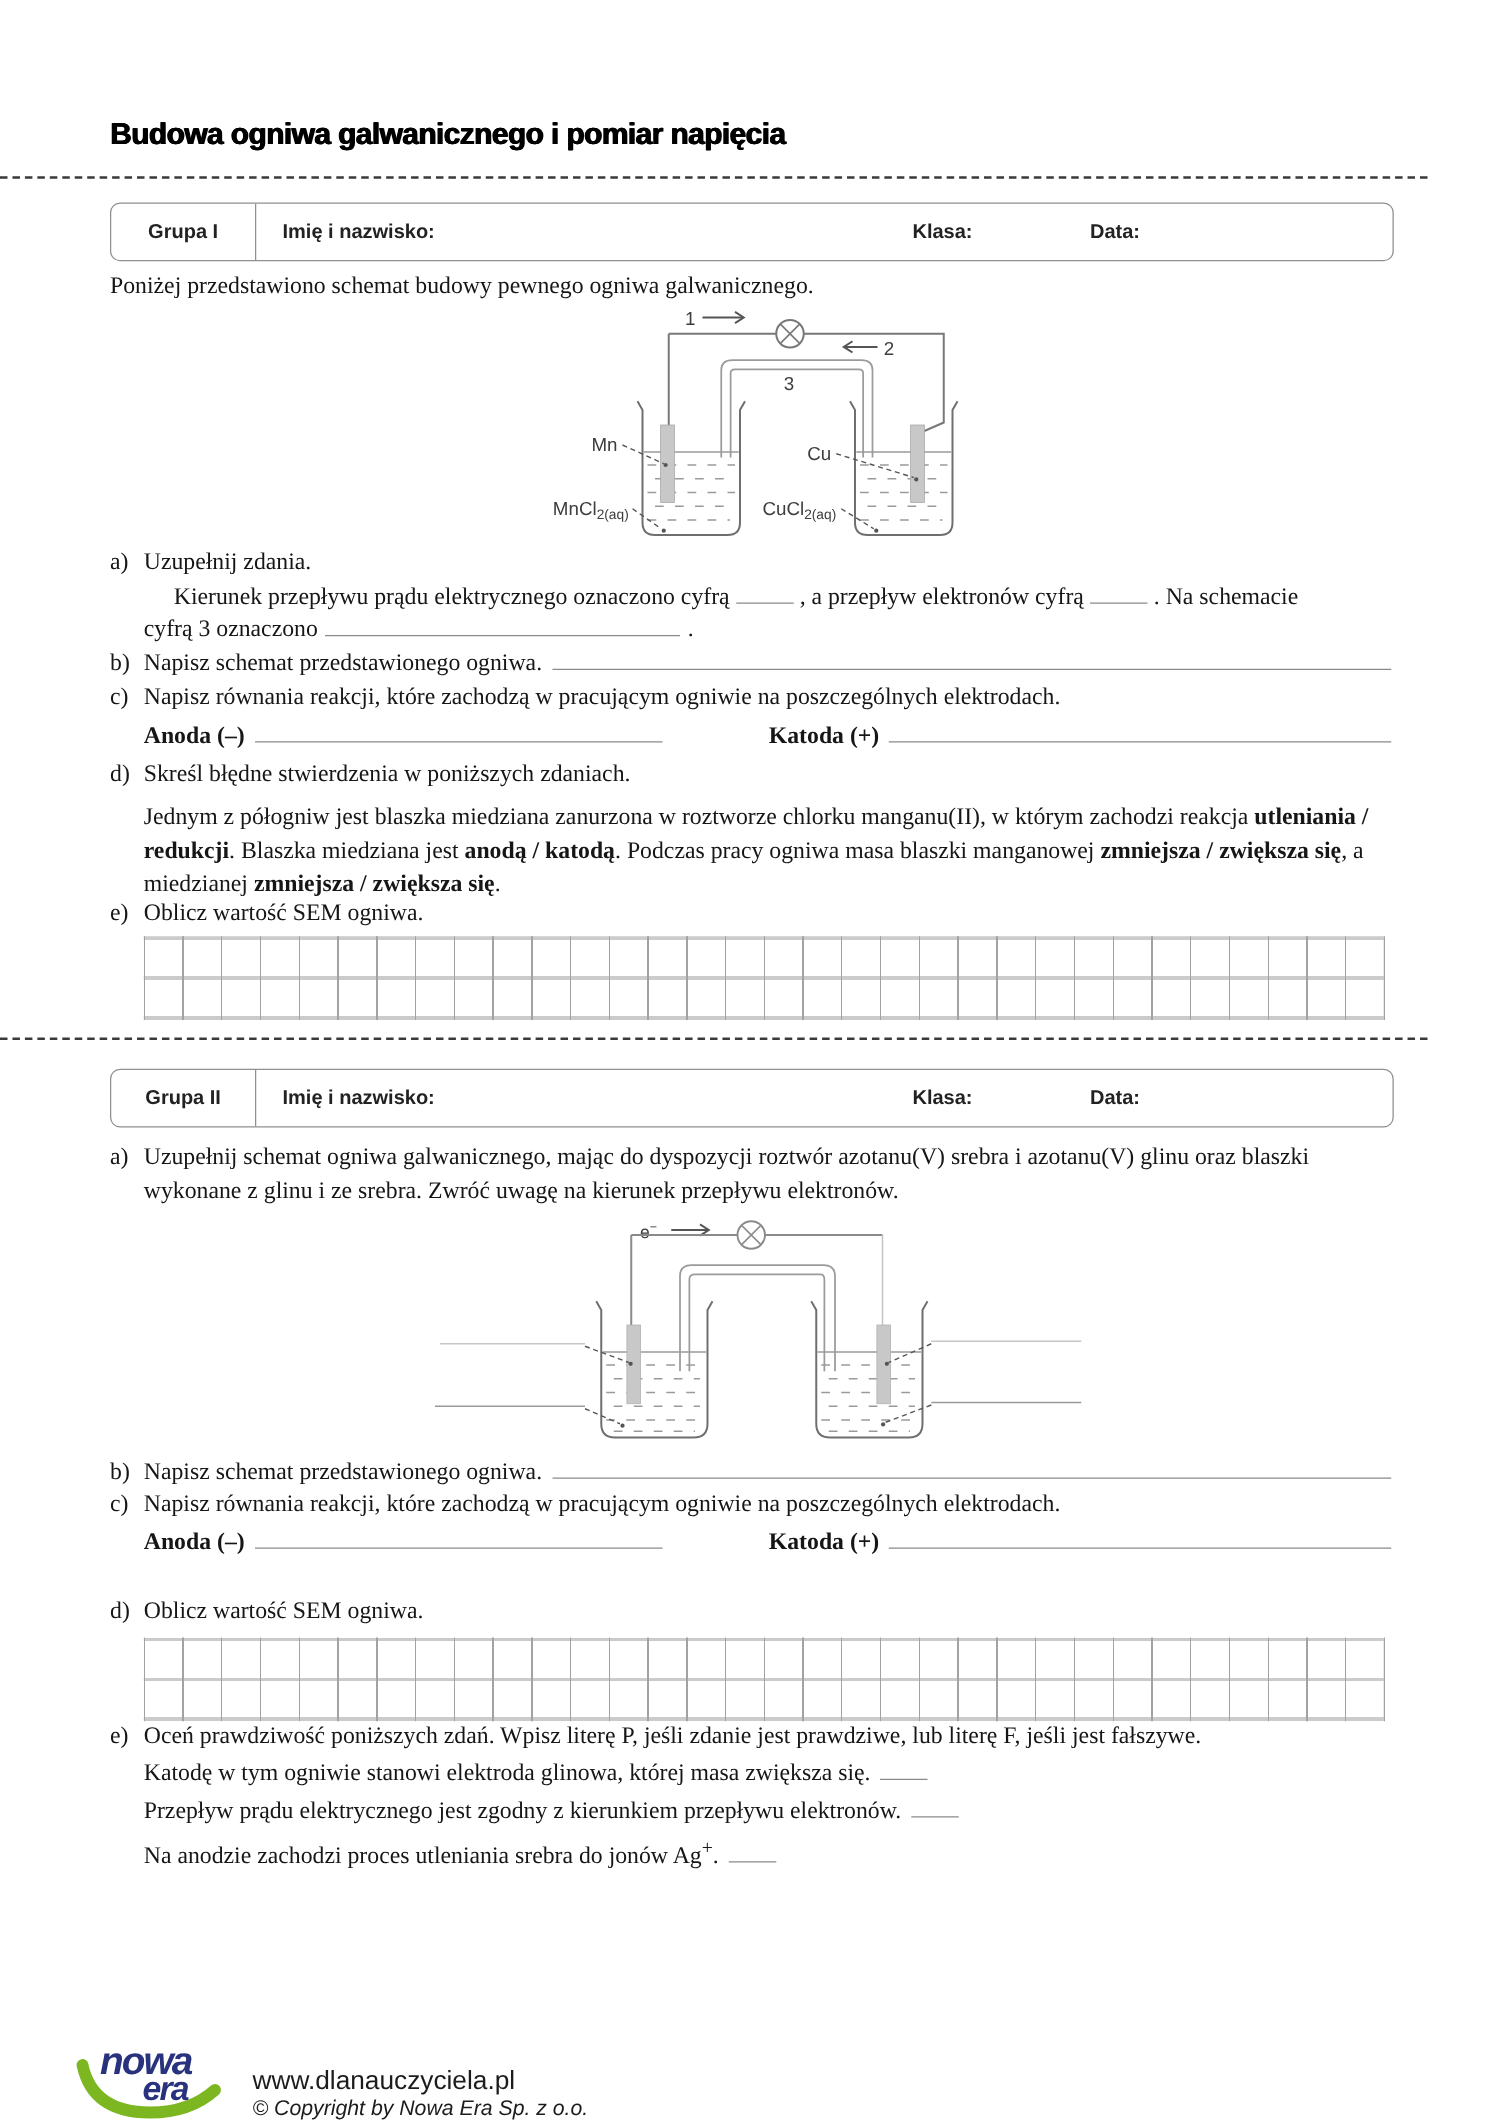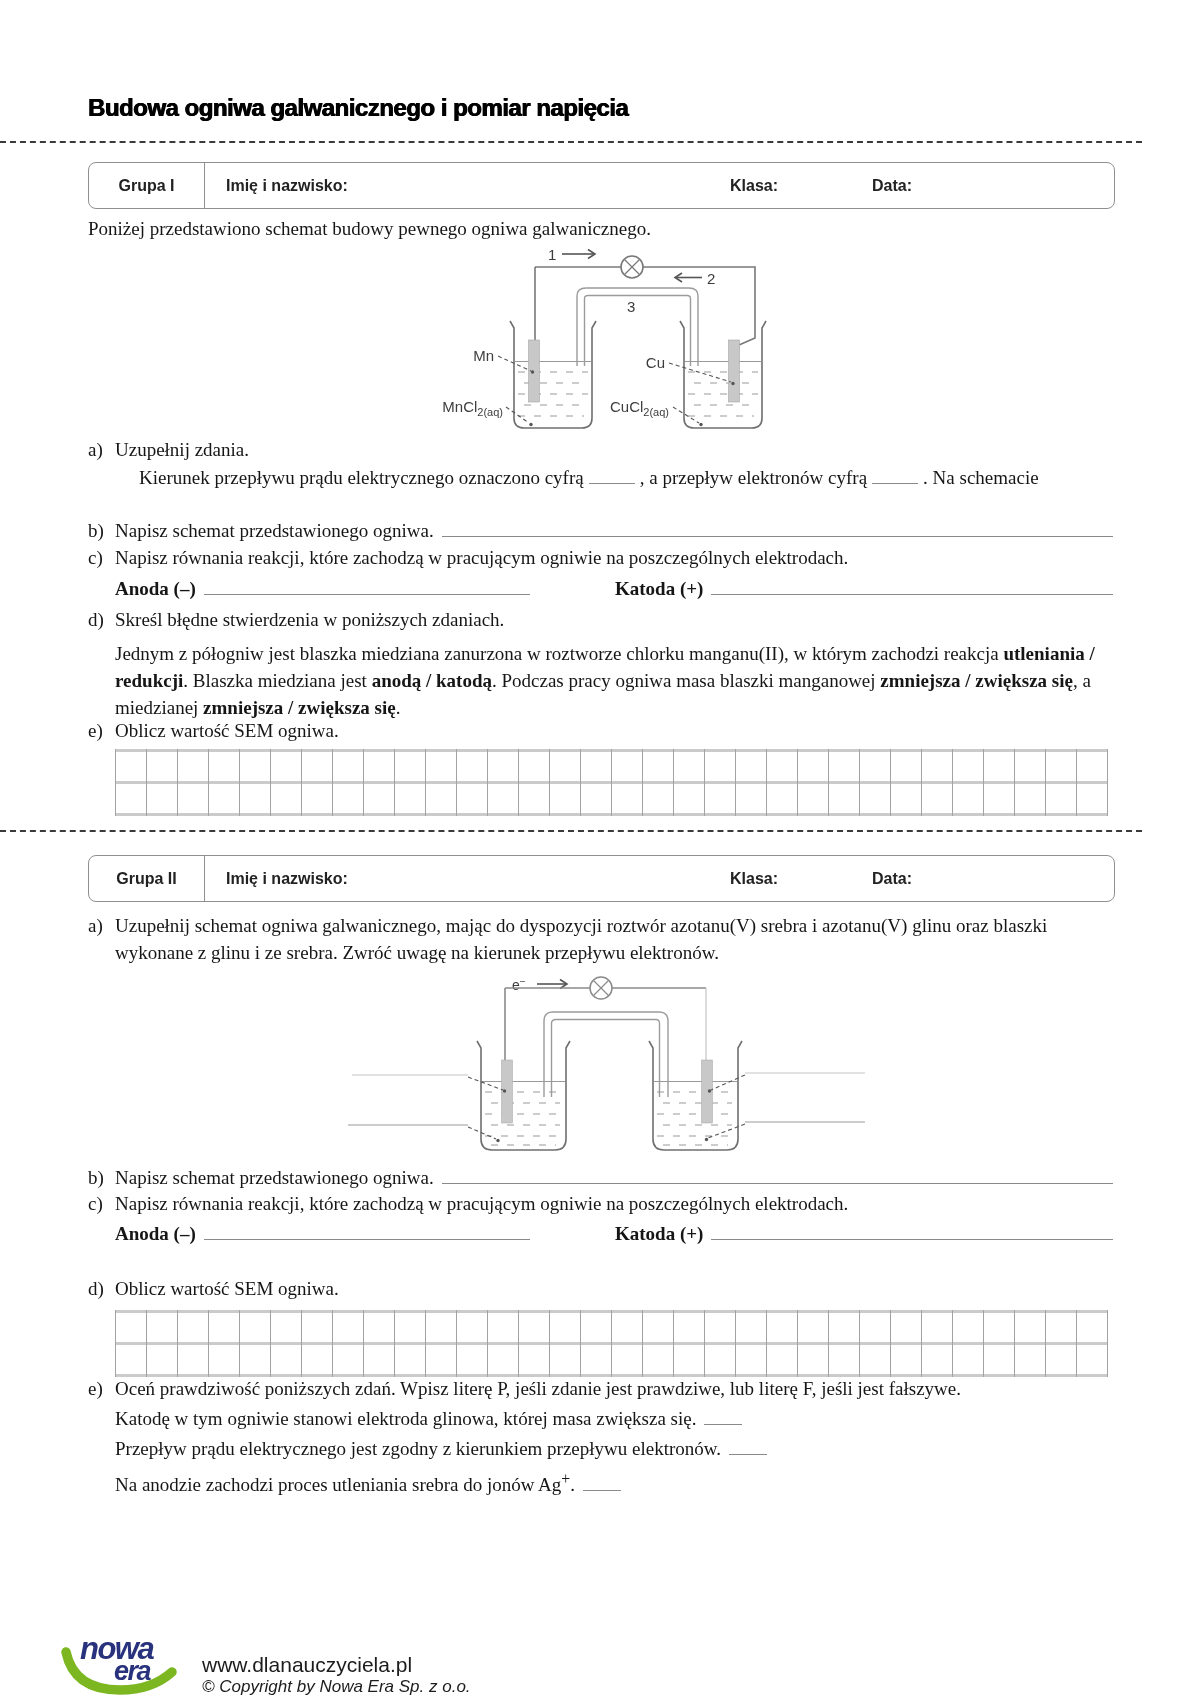--- a/index.html
+++ b/index.html
@@ -119,20 +119,25 @@
     <span class="lbl">a)</span>
     <span class="txt">Uzupełnij zdania.</span>
   </div>
   <div class="row" style="left:115px;top:467px;width:998px;margin-left:24px;">
     <span>Kierunek przepływu prądu elektrycznego oznaczono cyfrą</span>
     <span class="bl" style="width:46px;margin:0 5px;"></span>
     <span>, a przepływ elektronów cyfrą</span>
     <span class="bl" style="width:46px;margin:0 5px;"></span>
     <span>. Na schemacie</span>
   </div>
+  <div class="row" style="left:115px;top:493px;width:998px;">
+    <span>cyfrą 3 oznaczono</span>
+    <span class="bl" style="width:284px;margin:0 6px;"></span>
+    <span>.</span>
+  </div>
   <div class="row" style="left:88px;top:520px;width:1025px;">
     <span class="lbl">b)</span>
     <span class="txt">Napisz schemat przedstawionego ogniwa.</span>
     <span class="bl-fill"></span>
   </div>
   <div class="row" style="left:88px;top:547px;width:1025px;">
     <span class="lbl">c)</span>
     <span class="txt">Napisz równania reakcji, które zachodzą w pracującym ogniwie na poszczególnych elektrodach.</span>
   </div>
   <div class="row" style="left:115px;top:578px;width:415px;">

